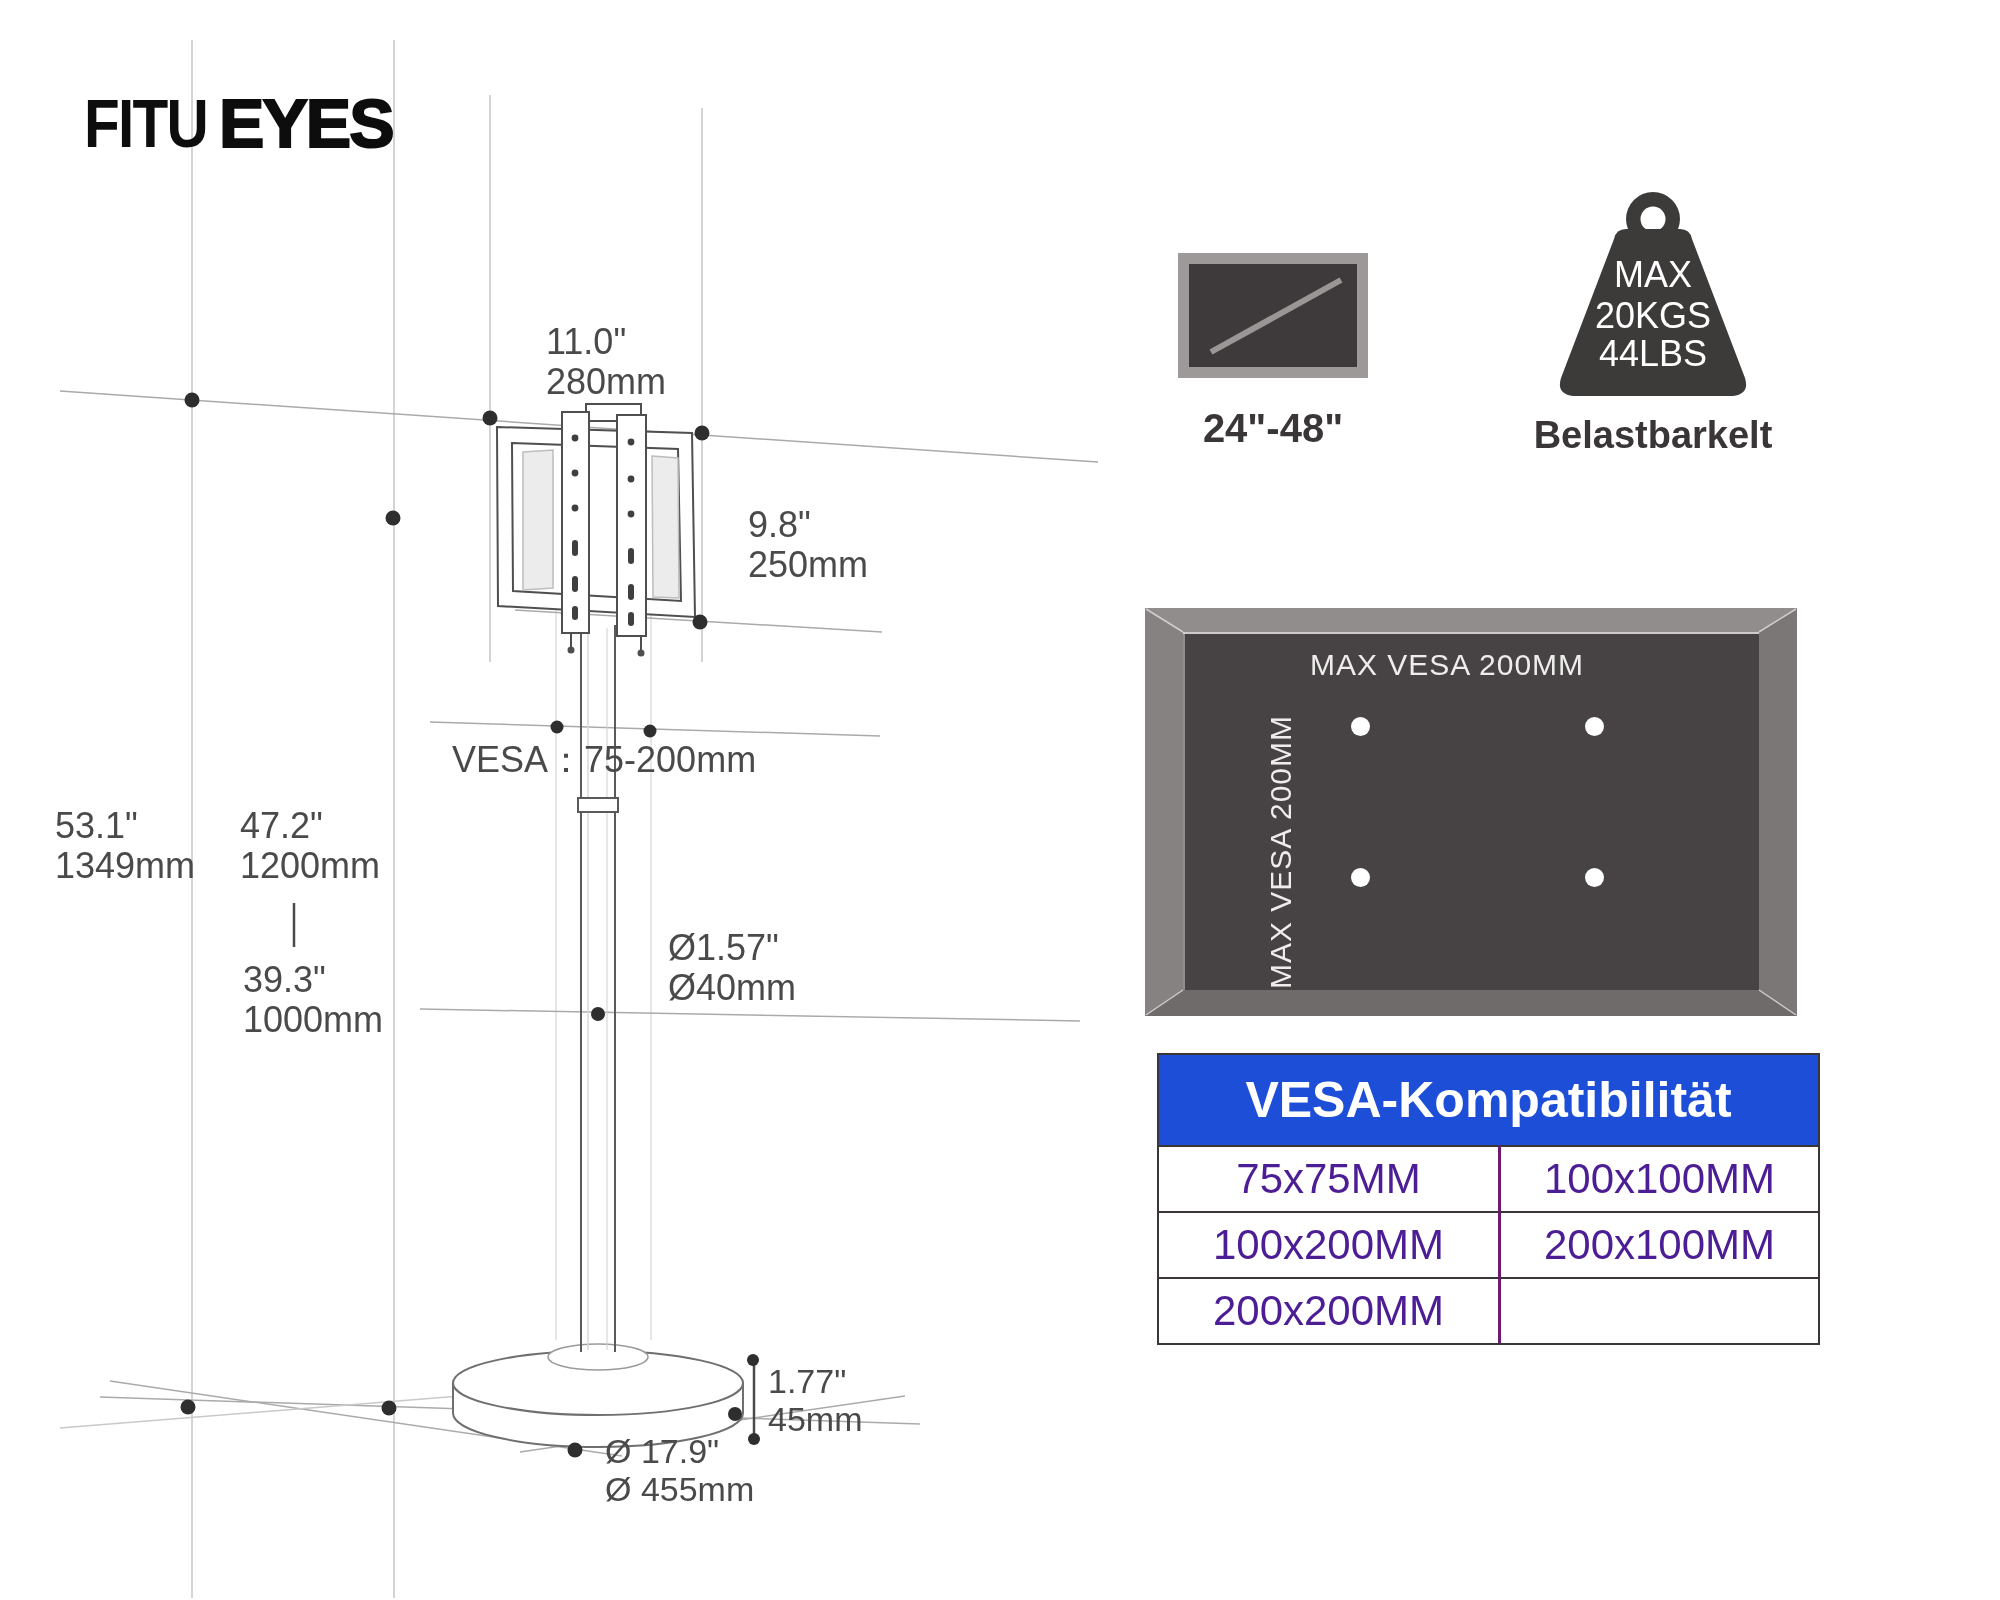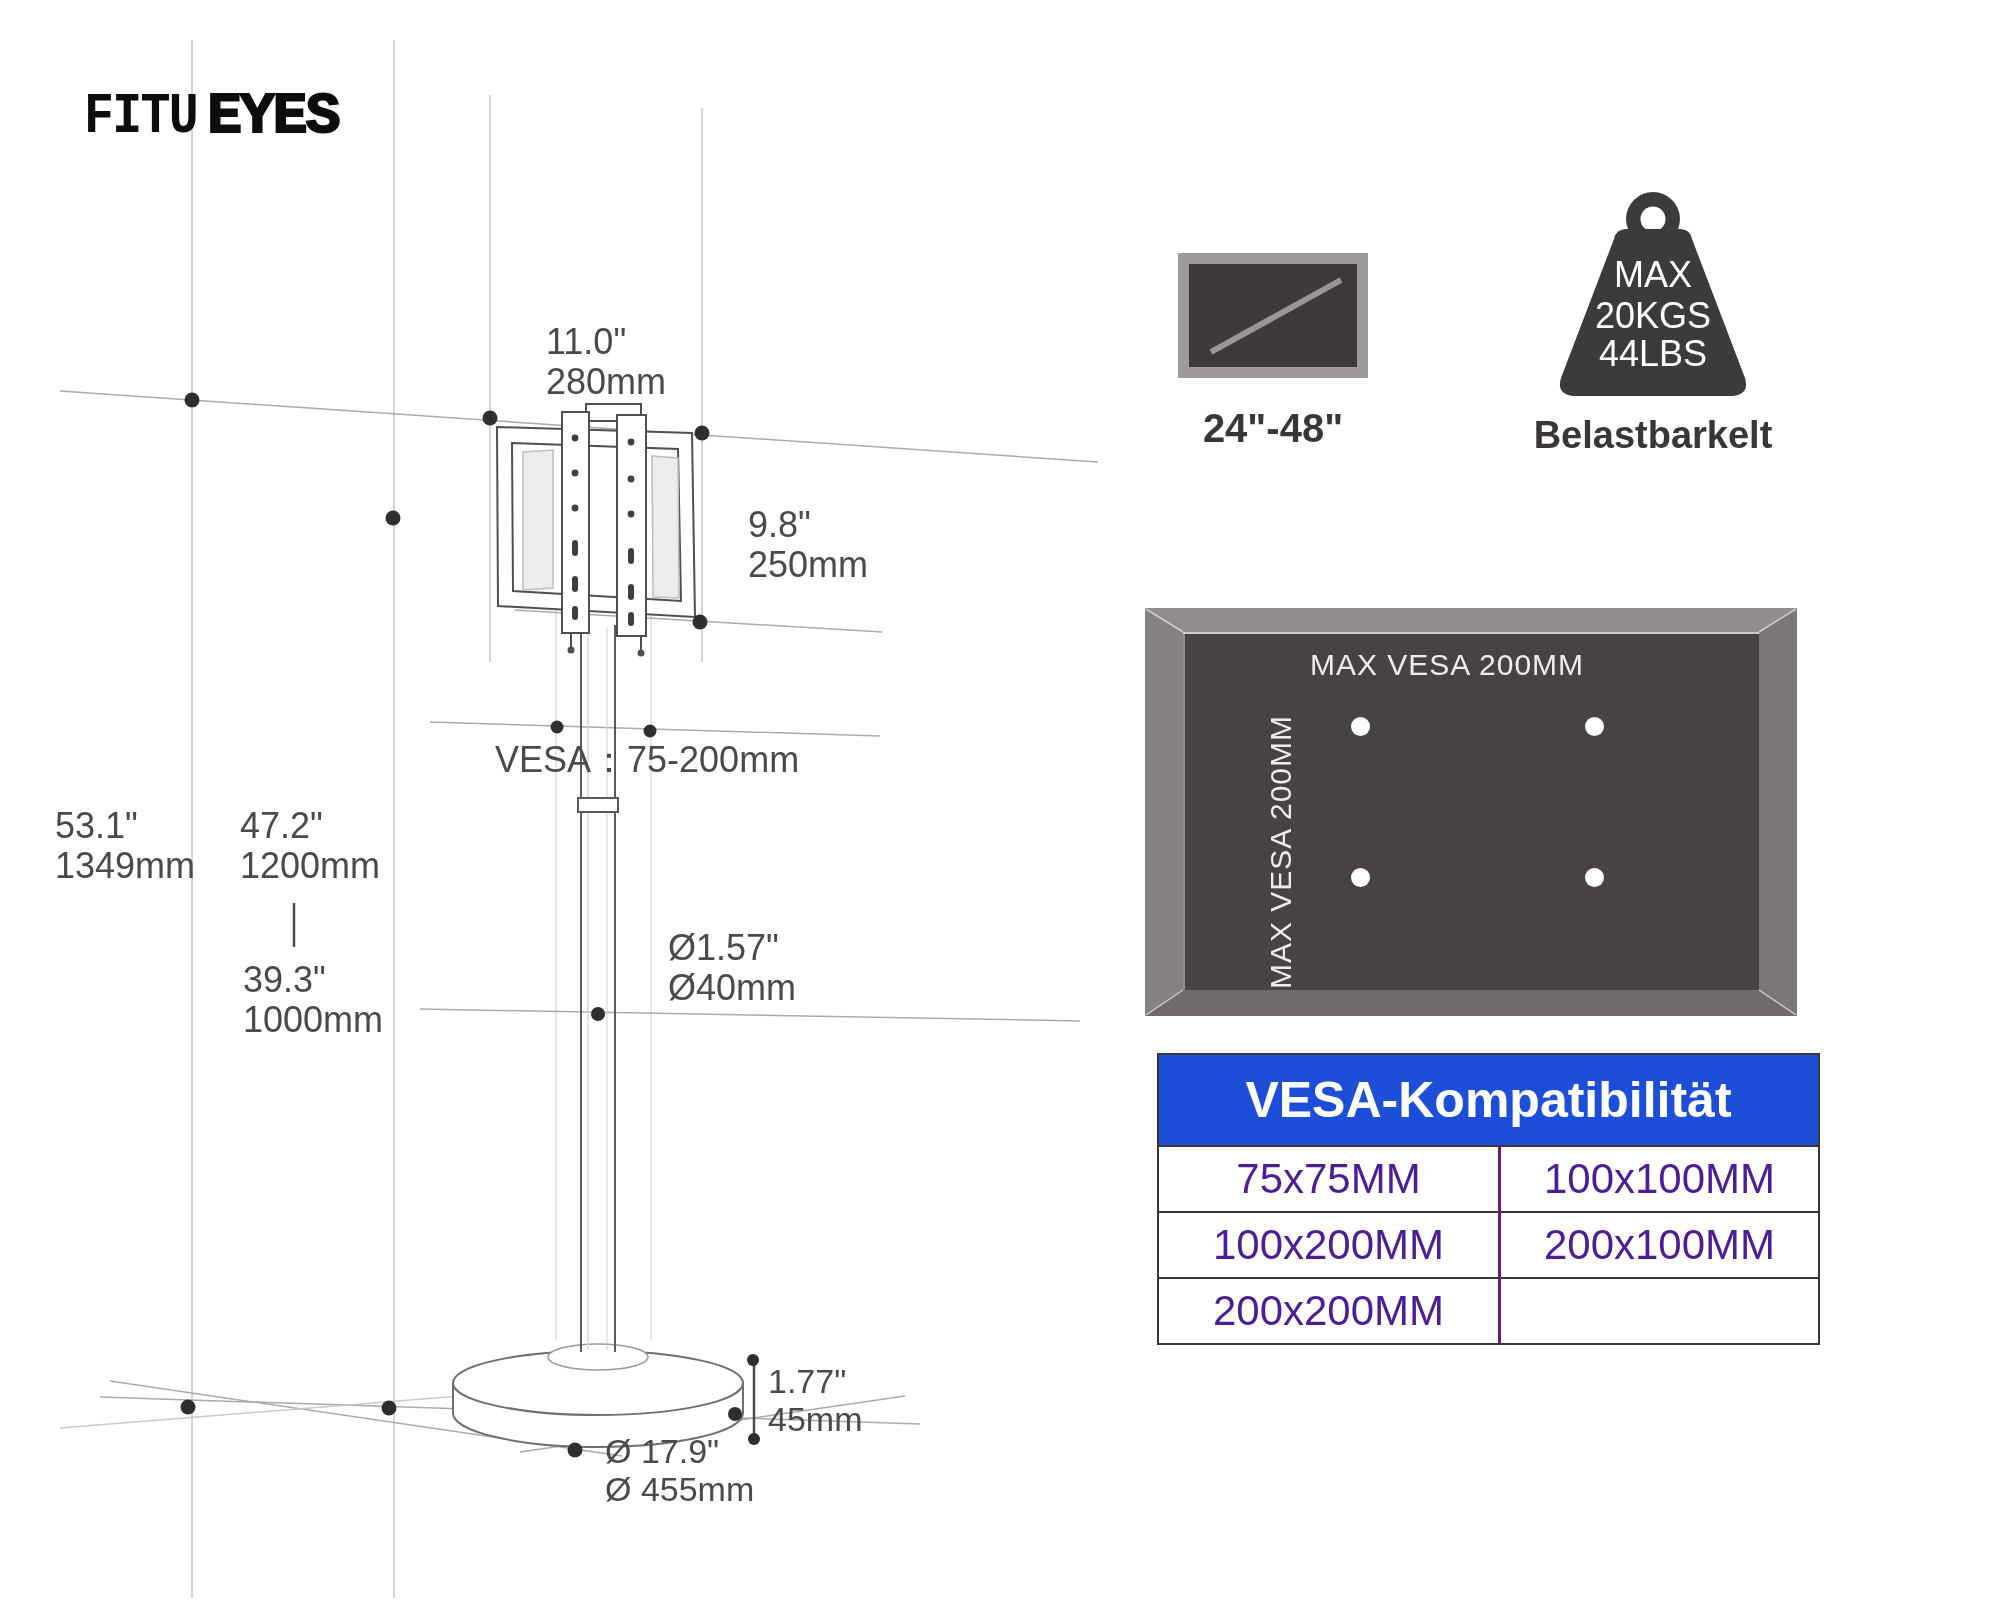--- a/index.html
+++ b/index.html
@@ -1,21 +1,21 @@
 <!DOCTYPE html>
 <html><head>
 <meta charset="utf-8">
 <style>
   html,body{margin:0;padding:0;background:#ffffff;}
   #canvas{position:relative;width:2000px;height:1600px;background:#ffffff;overflow:hidden;
           font-family:"Liberation Sans",sans-serif;}
   .abs{position:absolute;}
 
   
-  .logo{left:84px;top:84px;font-family:Liberation Mono, monospace;font-size:58px;color:#0d0d0d;
+  .logo{left:84px;top:84px;font-family:Liberation Sans, sans-serif;font-size:68px;color:#0d0d0d;
         letter-spacing:-2px;white-space:nowrap;}
   .logo .lt{font-weight:700;transform:scaleX(.86);display:inline-block;transform-origin:left;}
   .logo .bd{font-weight:800;-webkit-text-stroke:2px #0d0d0d;margin-left:-8px;}
 
   
   .dim{color:#4a4a4a;font-size:36px;line-height:40px;white-space:nowrap;}
   .dim.small{font-size:34px;line-height:38px;}
 
   
   .tvicon{left:1178px;top:253px;width:190px;height:125px;box-sizing:border-box;
@@ -141,21 +141,21 @@
   </svg>
 
   <div class="abs dim" style="left:546px;top:322px;">
     <div>11.0"</div>
       <div>280mm</div>
   </div>
   <div class="abs dim" style="left:748px;top:505px;">
     <div>9.8"</div>
       <div>250mm</div>
   </div>
-  <div class="abs dim" style="left:452px;top:740px;margin-left:43px;">VESA：75-200mm</div>
+  <div class="abs dim" style="left:452px;top:740px;">VESA：75-200mm</div>
   <div class="abs dim" style="left:55px;top:806px;">
     <div>53.1"</div>
       <div>1349mm</div>
   </div>
   <div class="abs dim" style="left:240px;top:806px;">
     <div>47.2"</div>
       <div>1200mm</div>
   </div>
   <div class="abs dim" style="left:243px;top:960px;">
     <div>39.3"</div>

